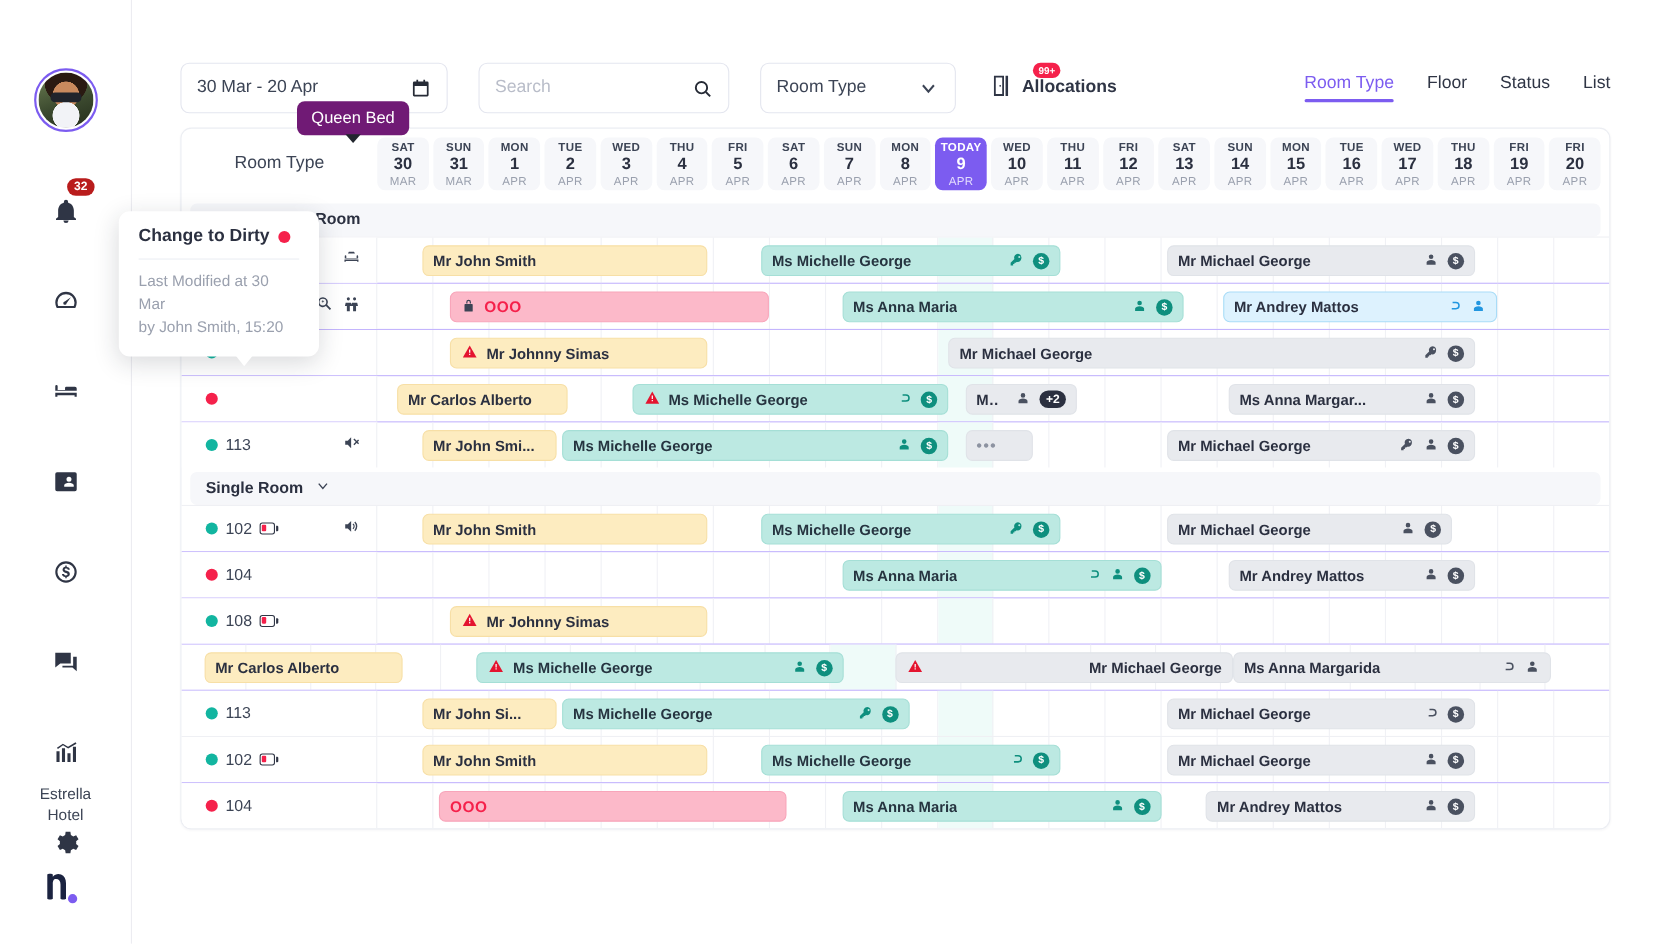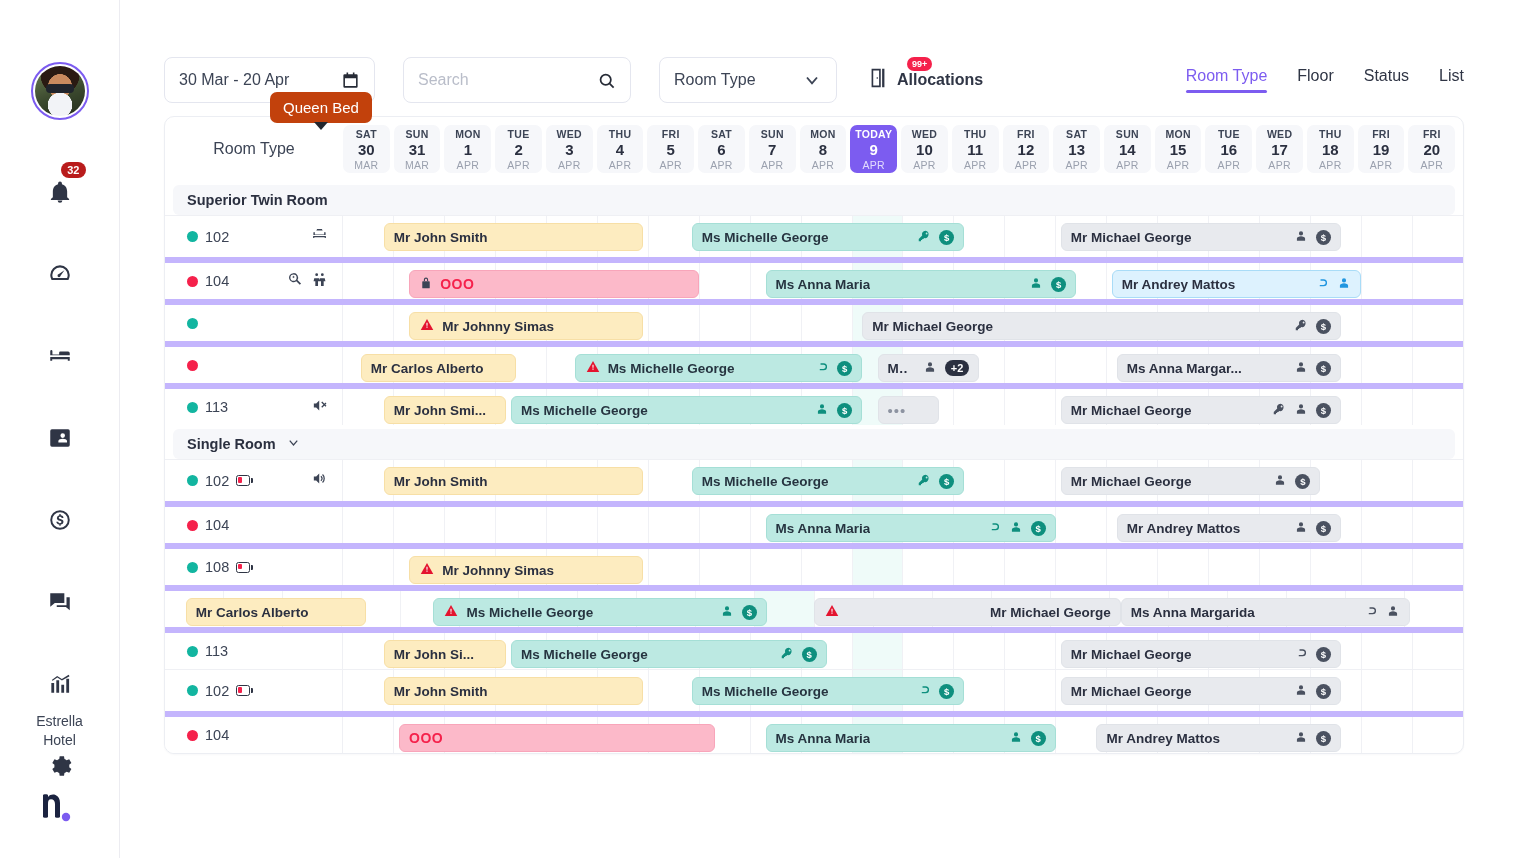--- a/index.html
+++ b/index.html
@@ -63,21 +63,21 @@
 
   
   .main { flex: 1; position: relative; padding: 0; background:#fff; }
 
   .toolbar {
     display: flex; align-items: center;
     padding: 50px 0 0 44px; height: 110px;
     gap: 0;
   }
   .date-picker {
-    width: 211px; height: 46px; border: 1px solid #e4e6ef; border-radius: 8px;
+    width: 243px; height: 46px; border: 1px solid #e4e6ef; border-radius: 8px;
     display: flex; align-items: center; padding: 0 14px; justify-content: space-between;
     background:#fff; cursor:pointer;
   }
   .date-picker .txt { font-size: 16px; color: #3c4455; }
   .date-picker svg { width: 19px; height: 19px; fill:#262b36; }
 
   .search-box {
     width: 228px; height: 46px; border: 1px solid #e4e6ef; border-radius: 8px;
     display: flex; align-items: center; padding: 0 14px; justify-content: space-between;
     margin-left: 28px; background:#fff;
@@ -145,21 +145,21 @@
   .group-row {
     margin: 4px 8px 0 8px; height: 30px; background:#f6f7fa; border-radius: 6px;
     display:flex; align-items:center; padding: 0 14px; gap: 10px;
   }
   .group-row .gname { font-size: 14.5px; font-weight: 700; color:#2b3040; }
   .group-row svg { width: 15px; height:15px; fill:none; stroke:#3c4455; stroke-width:2; }
 
   
   .rows { position: relative; }
   .row {
-    display:flex; height: 42px; border-top: 6px solid #c4b5fd; position:relative;
+    display:flex; height: 42px; border-top: 1px solid #c4b5fd; position:relative;
   }
   .row:first-child { border-top: 1px solid #eff0f4; }
   .row .roomcell {
     width: 178px; flex: 0 0 178px; display:flex; align-items:center;
     padding-left: 22px; gap: 7px; border-right: 1px solid #eff0f4; position:relative; z-index:3;
     background:#fff;
   }
   .dot { width: 11px; height: 11px; border-radius:50%; flex:0 0 11px;}
   .dot.green { background:#12b5a0; }
   .dot.red { background:#f5214b; }
@@ -213,21 +213,21 @@
   .plus2 {
     background:#2b3040; color:#fff; font-size:11px; font-weight:700;
     border-radius: 10px; padding: 2px 6px; line-height:12px;
   }
   .ooo { color:#f5214b; font-weight:700; font-size:14px; letter-spacing:.5px; }
   .lock svg{ width: 14px; height:16px; fill:#3c4455; }
   .dots-bar { color:#8d93a1; font-size:15px; letter-spacing:1px;}
 
   
   .tip-dark {
-    position:absolute; background:#c2410c; color:#fff; border-radius:7px;
+    position:absolute; background:#701a75; color:#fff; border-radius:7px;
     padding: 7px 13px; font-size:15px; z-index: 50; white-space:nowrap;
   }
   .tip-dark::after{
     content:""; position:absolute; left: 50%; margin-left:-7px; bottom:-7px;
     border-left:7px solid transparent; border-right:7px solid transparent; border-top:8px solid #22262e;
   }
   .tip-white {
     position:absolute; background:#fff; border-radius: 10px; z-index: 60;
     box-shadow: 0 6px 22px rgba(30,35,50,0.17); padding: 14px 18px 16px 18px; width: 182px;
   }
@@ -1170,15 +1170,24 @@
                   </span>
                 </div>
               </div>
             </div>
           </div>
         </div>
     </div>
 
     <div class="tip-dark" style="left:150px; top:92px;">Queen Bed</div>
 
+    <div class="tip-white" style="left:-12px; top:192px;">
+      <div class="t-title">
+        <span>Change to Dirty</span>
+        <span class="t-dot"></span>
+      </div>
+      <div class="t-div"></div>
+      <div class="t-sub">Last Modified at 30 Mar</div>
+      <div class="t-sub">by John Smith, 15:20</div>
+    </div>
 
   </div>
 </div>
 
 </body></html>

